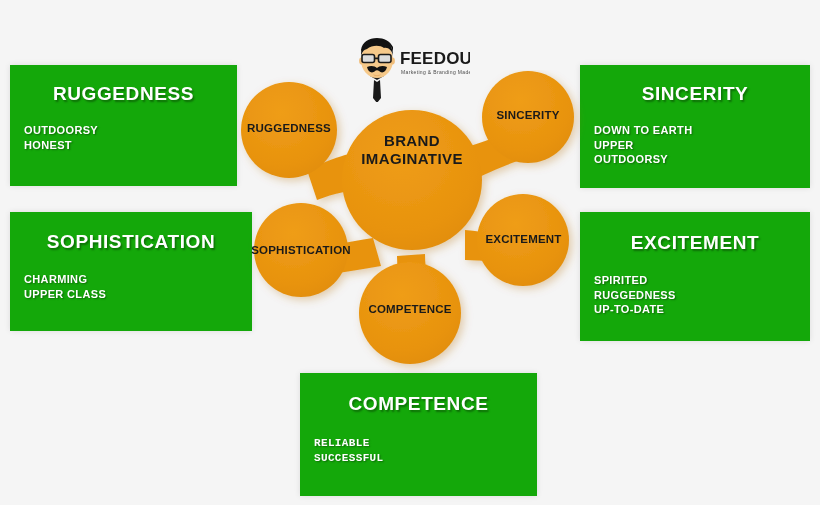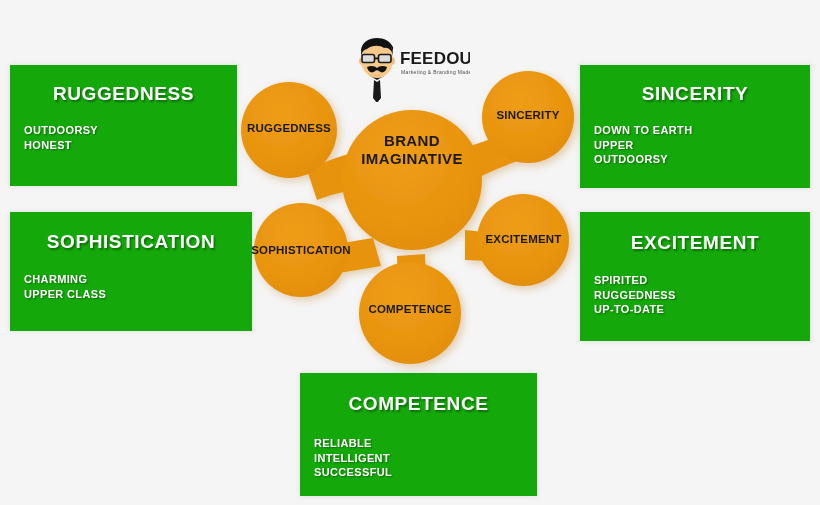--- a/index.html
+++ b/index.html
@@ -60,21 +60,21 @@
 
   #box-ruggedness .trait-title     { margin-top: 18px; }
   #box-ruggedness .trait-list      { margin-top: 18px; margin-left: 14px; }
   #box-sophistication .trait-title { margin-top: 19px; }
   #box-sophistication .trait-list  { margin-top: 19px; margin-left: 14px; }
   #box-sincerity .trait-title      { margin-top: 18px; }
   #box-sincerity .trait-list       { margin-top: 18px; margin-left: 14px; }
   #box-excitement .trait-title     { margin-top: 20px; }
   #box-excitement .trait-list      { margin-top: 19px; margin-left: 14px; }
   #box-competence .trait-title     { margin-top: 20px; }
-  #box-competence .trait-list      { margin-top: 21px; margin-left: 14px; }
+  #box-competence .trait-list      { margin-top: 21px; margin-left: 14px; font-family: Liberation Mono, monospace; }
 
   
   #cluster {
     position: absolute;
     left: 225px;
     top: 70px;
     width: 365px;
     height: 310px;
   }
   #cluster svg { display: block; }
@@ -143,21 +143,20 @@
         <li>SPIRITED</li>
         <li>RUGGEDNESS</li>
         <li>UP-TO-DATE</li>
       </ul>
   </div>
 
   <div class="trait-box" id="box-competence">
     <div class="trait-title">COMPETENCE</div>
     <ul class="trait-list">
         <li>RELIABLE</li>
-        <li>INTELLIGENT</li>
         <li>SUCCESSFUL</li>
       </ul>
   </div>
 
   <div id="cluster">
     <svg width="365" height="310" viewBox="0 0 365 310" xmlns="http://www.w3.org/2000/svg">
       <defs>
         <filter id="softshadow" x="-40%" y="-40%" width="180%" height="180%">
           <feDropShadow dx="3" dy="3" stdDeviation="4" flood-color="#b06a08" flood-opacity="0.30"></feDropShadow>
         </filter>

